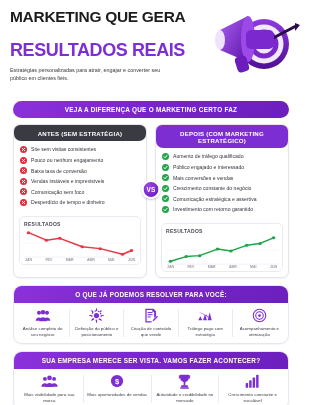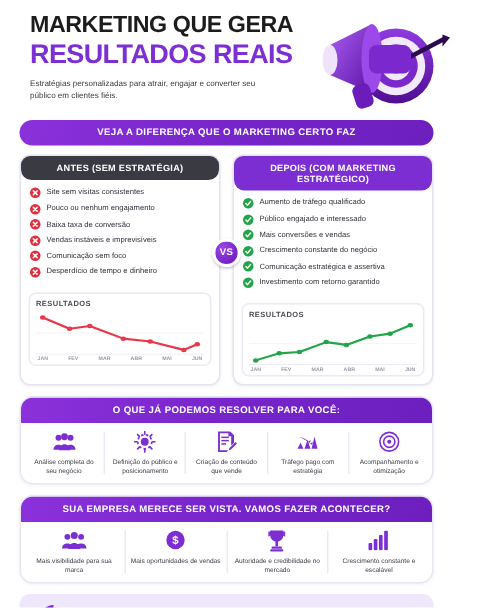--- a/index.html
+++ b/index.html
@@ -9,28 +9,28 @@
     background: #ffffff;
     overflow: hidden;
   }
   #page {
     position: relative;
     width: 302px; height: 405px;
     background: #ffffff;
   }
 
   
-  .header { position: relative; padding: 9px 10px 0 20px; height: 80px; }
+  .header { position: relative; padding: 9px 10px 0 10px; height: 101px; }
   .title1 {
     font-size: 15.5px; font-weight: bold; color: #1c1c1c;
     letter-spacing: -0.3px; line-height: 1.08;
   }
   .title2 {
     font-size: 18px; font-weight: bold; color: #7b2fd4;
-    letter-spacing: -0.4px; line-height: 1.05; margin-top: 1px;
+    letter-spacing: -0.4px; line-height: 1.05; margin-top: 15px;
   }
   .subtitle {
     margin-top: 6px; font-size: 5.4px; color: #3a3a3a;
     line-height: 1.55; max-width: 165px;
   }
   .hero-art {
     position: absolute; right: 2px; top: 0px;
     width: 104px; height: 82px;
   }
 

